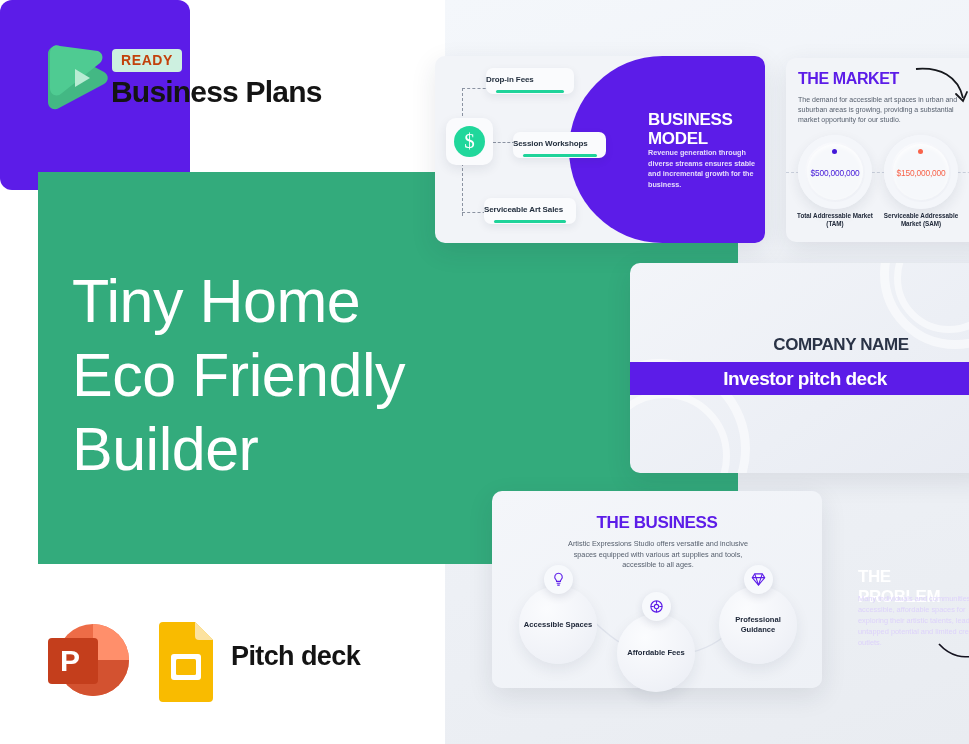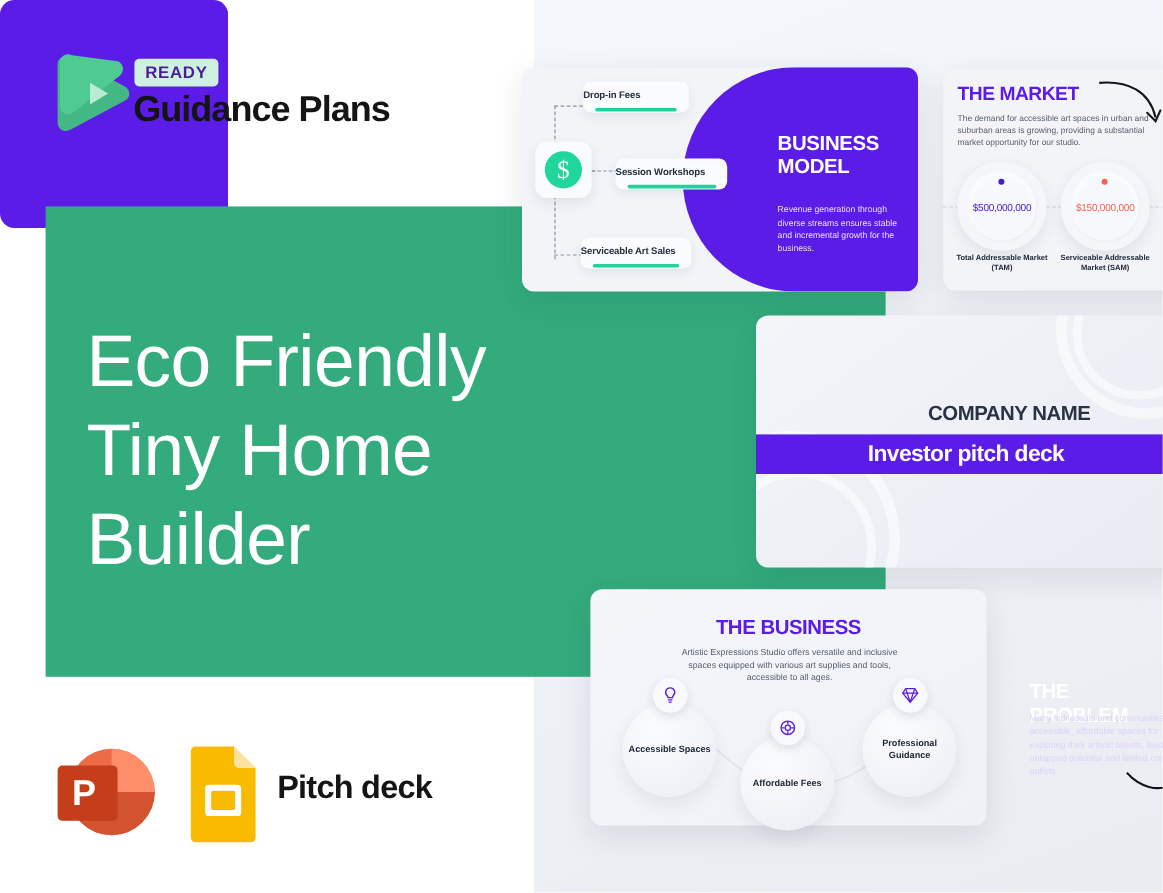--- a/index.html
+++ b/index.html
@@ -41,21 +41,21 @@
   }
 
   
   .logo-mark {
     position: absolute; left: 38px; top: 36px;
     width: 74px; height: 78px;
   }
   .ready-badge {
     position: absolute; left: 112px; top: 49px;
     background: #cdf0e0;
-    color: #4c1d95;
+    color: #c2410c;
     font-size: 14px; font-weight: 700;
     letter-spacing: 0.6px;
     padding: 3px 9px 4px 9px;
     border-radius: 4px;
   }
   .brand-name {
     position: absolute; left: 111px; top: 75px;
     font-size: 30px; font-weight: 700;
     color: #141414; letter-spacing: -0.8px;
   }
@@ -84,22 +84,22 @@
     position: absolute; right: 0; top: 0; width: 196px; height: 187px;
     background: #5c1ce8;
     border-radius: 118px 10px 10px 118px;
   }
   .bm-title {
     position: absolute; left: 648px; top: 110px; width: 110px;
     color: #fff; font-size: 17px; font-weight: 700; line-height: 19px;
     letter-spacing: -0.3px;
   }
   .bm-desc {
-    position: absolute; left: 648px; top: 170px; width: 110px;
-    color: #e6ddfb; font-size: 7.2px; line-height: 10.6px;
+    position: absolute; left: 648px; top: 148px; width: 110px;
+    color: #e6ddfb; font-size: 7.2px; line-height: 10.6px; font-weight: bold;
   }
   .flow-card {
     position: absolute;
     background: #fafbfd;
     border-radius: 7px;
     box-shadow: 0 3px 9px rgba(30,40,70,.08);
     padding-top: 7px;
   }
   .flow-card .fc-label {
     font-size: 8px; font-weight: 700; color: #24303f;
@@ -221,34 +221,34 @@
 </style>
 </head>
 <body>
 
 <div id="stage">
 
   <div class="right-bg"></div>
 
   <div class="green-panel"></div>
   <div class="hero-title">
+    <div>Tiny Home</div>
     <div>Eco Friendly</div>
-    <div>Tiny Home</div>
     <div>Builder</div>
   </div>
 
   <div class="logo-mark">
     <svg width="74" height="78" viewBox="0 0 74 78">
       <path d="M10 18 C10 12 16 9 21 12 L66 36 C71 39 71 45 66 48 L21 72 C16 75 10 72 10 66 Z" fill="#43b884"></path>
       <path d="M22 10 C18 8 12 10 12 17 L12 52 C12 59 19 62 24 57 L62 27 C66 23 65 17 60 15 Z" fill="#4fcb92"></path>
       <path d="M37 33 L52 42 L37 51 Z" fill="#b9ecd4"></path>
     </svg>
   </div>
   <div class="ready-badge">READY</div>
-  <div class="brand-name">Guidance Plans</div>
+  <div class="brand-name">Business Plans</div>
 
   <div class="slide" id="slide-business">
     <div class="purple-blob"></div>
   </div>
 
   <div class="dashed" style="left:462px;top:88px;width:0;height:128px;border-width:0 0 0 1px;"></div>
   <div class="dashed" style="left:462px;top:88px;width:34px;height:0;border-width:1px 0 0 0;"></div>
   <div class="dashed" style="left:462px;top:142px;width:34px;height:0;border-width:1px 0 0 0;"></div>
   <div class="dashed" style="left:493px;top:142px;width:22px;height:0;border-width:1px 0 0 0;"></div>
   <div class="dashed" style="left:462px;top:212px;width:34px;height:0;border-width:1px 0 0 0;"></div>

